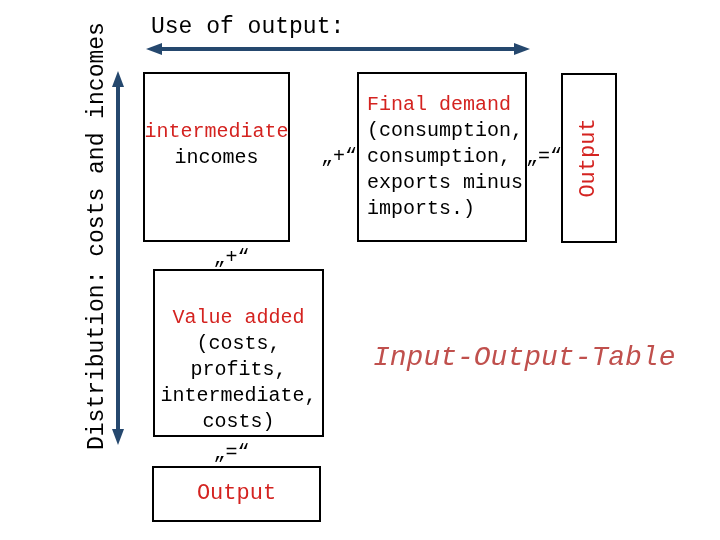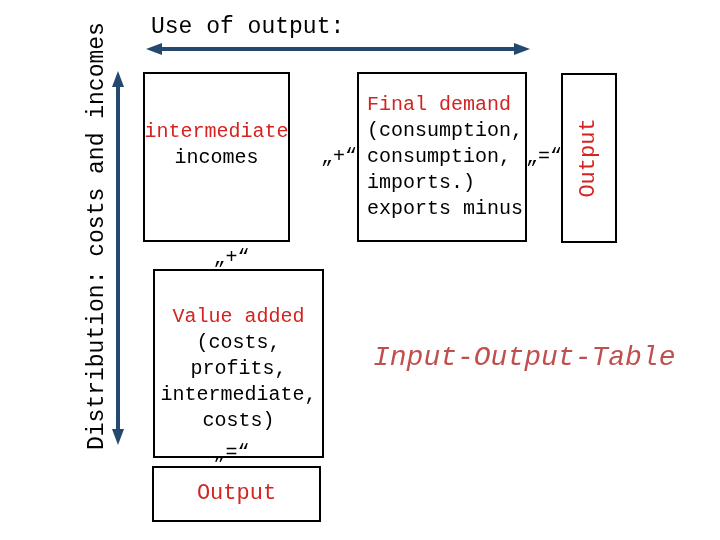--- a/index.html
+++ b/index.html
@@ -54,22 +54,22 @@
     left:561px;top:73px;width:56px;height:170px;
     align-items:center;justify-content:center;
   }
   .box-output-col .rot{
     transform:rotate(-90deg);
     white-space:nowrap;
     font-size:22px;
     color:var(--accent-red);
   }
   .box-value{
-    left:153px;top:269px;width:171px;height:189px;
-    flex-direction:column;align-items:center;justify-content:center;
+    left:153px;top:269px;width:171px;height:168px;
+    flex-direction:column;align-items:center;justify-content:flex-end;
     padding-top:11px;text-align:center;
   }
   .box-output-row{
     left:152px;top:466px;width:169px;height:56px;
     align-items:center;justify-content:center;
     font-size:22px;
   }
   .red{color:var(--accent-red);}
   .op{
     font-size:20px;line-height:26px;
@@ -116,22 +116,22 @@
     <span class="red">intermediate</span>
     <span>incomes</span>
   </div>
 
   <div class="abs op op-plus-row">„+“</div>
 
   <div class="abs box box-final">
     <span class="red">Final demand</span>
     <span>(consumption,</span>
     <span>consumption,</span>
+    <span>exports minus</span>
     <span>imports.)</span>
-    <span>exports minus</span>
   </div>
 
   <div class="abs op op-equals-row">„=“</div>
 
   <div class="abs box box-output-col">
     <span class="rot">Output</span>
   </div>
 
   <div class="abs op op-plus-col">„+“</div>
 

